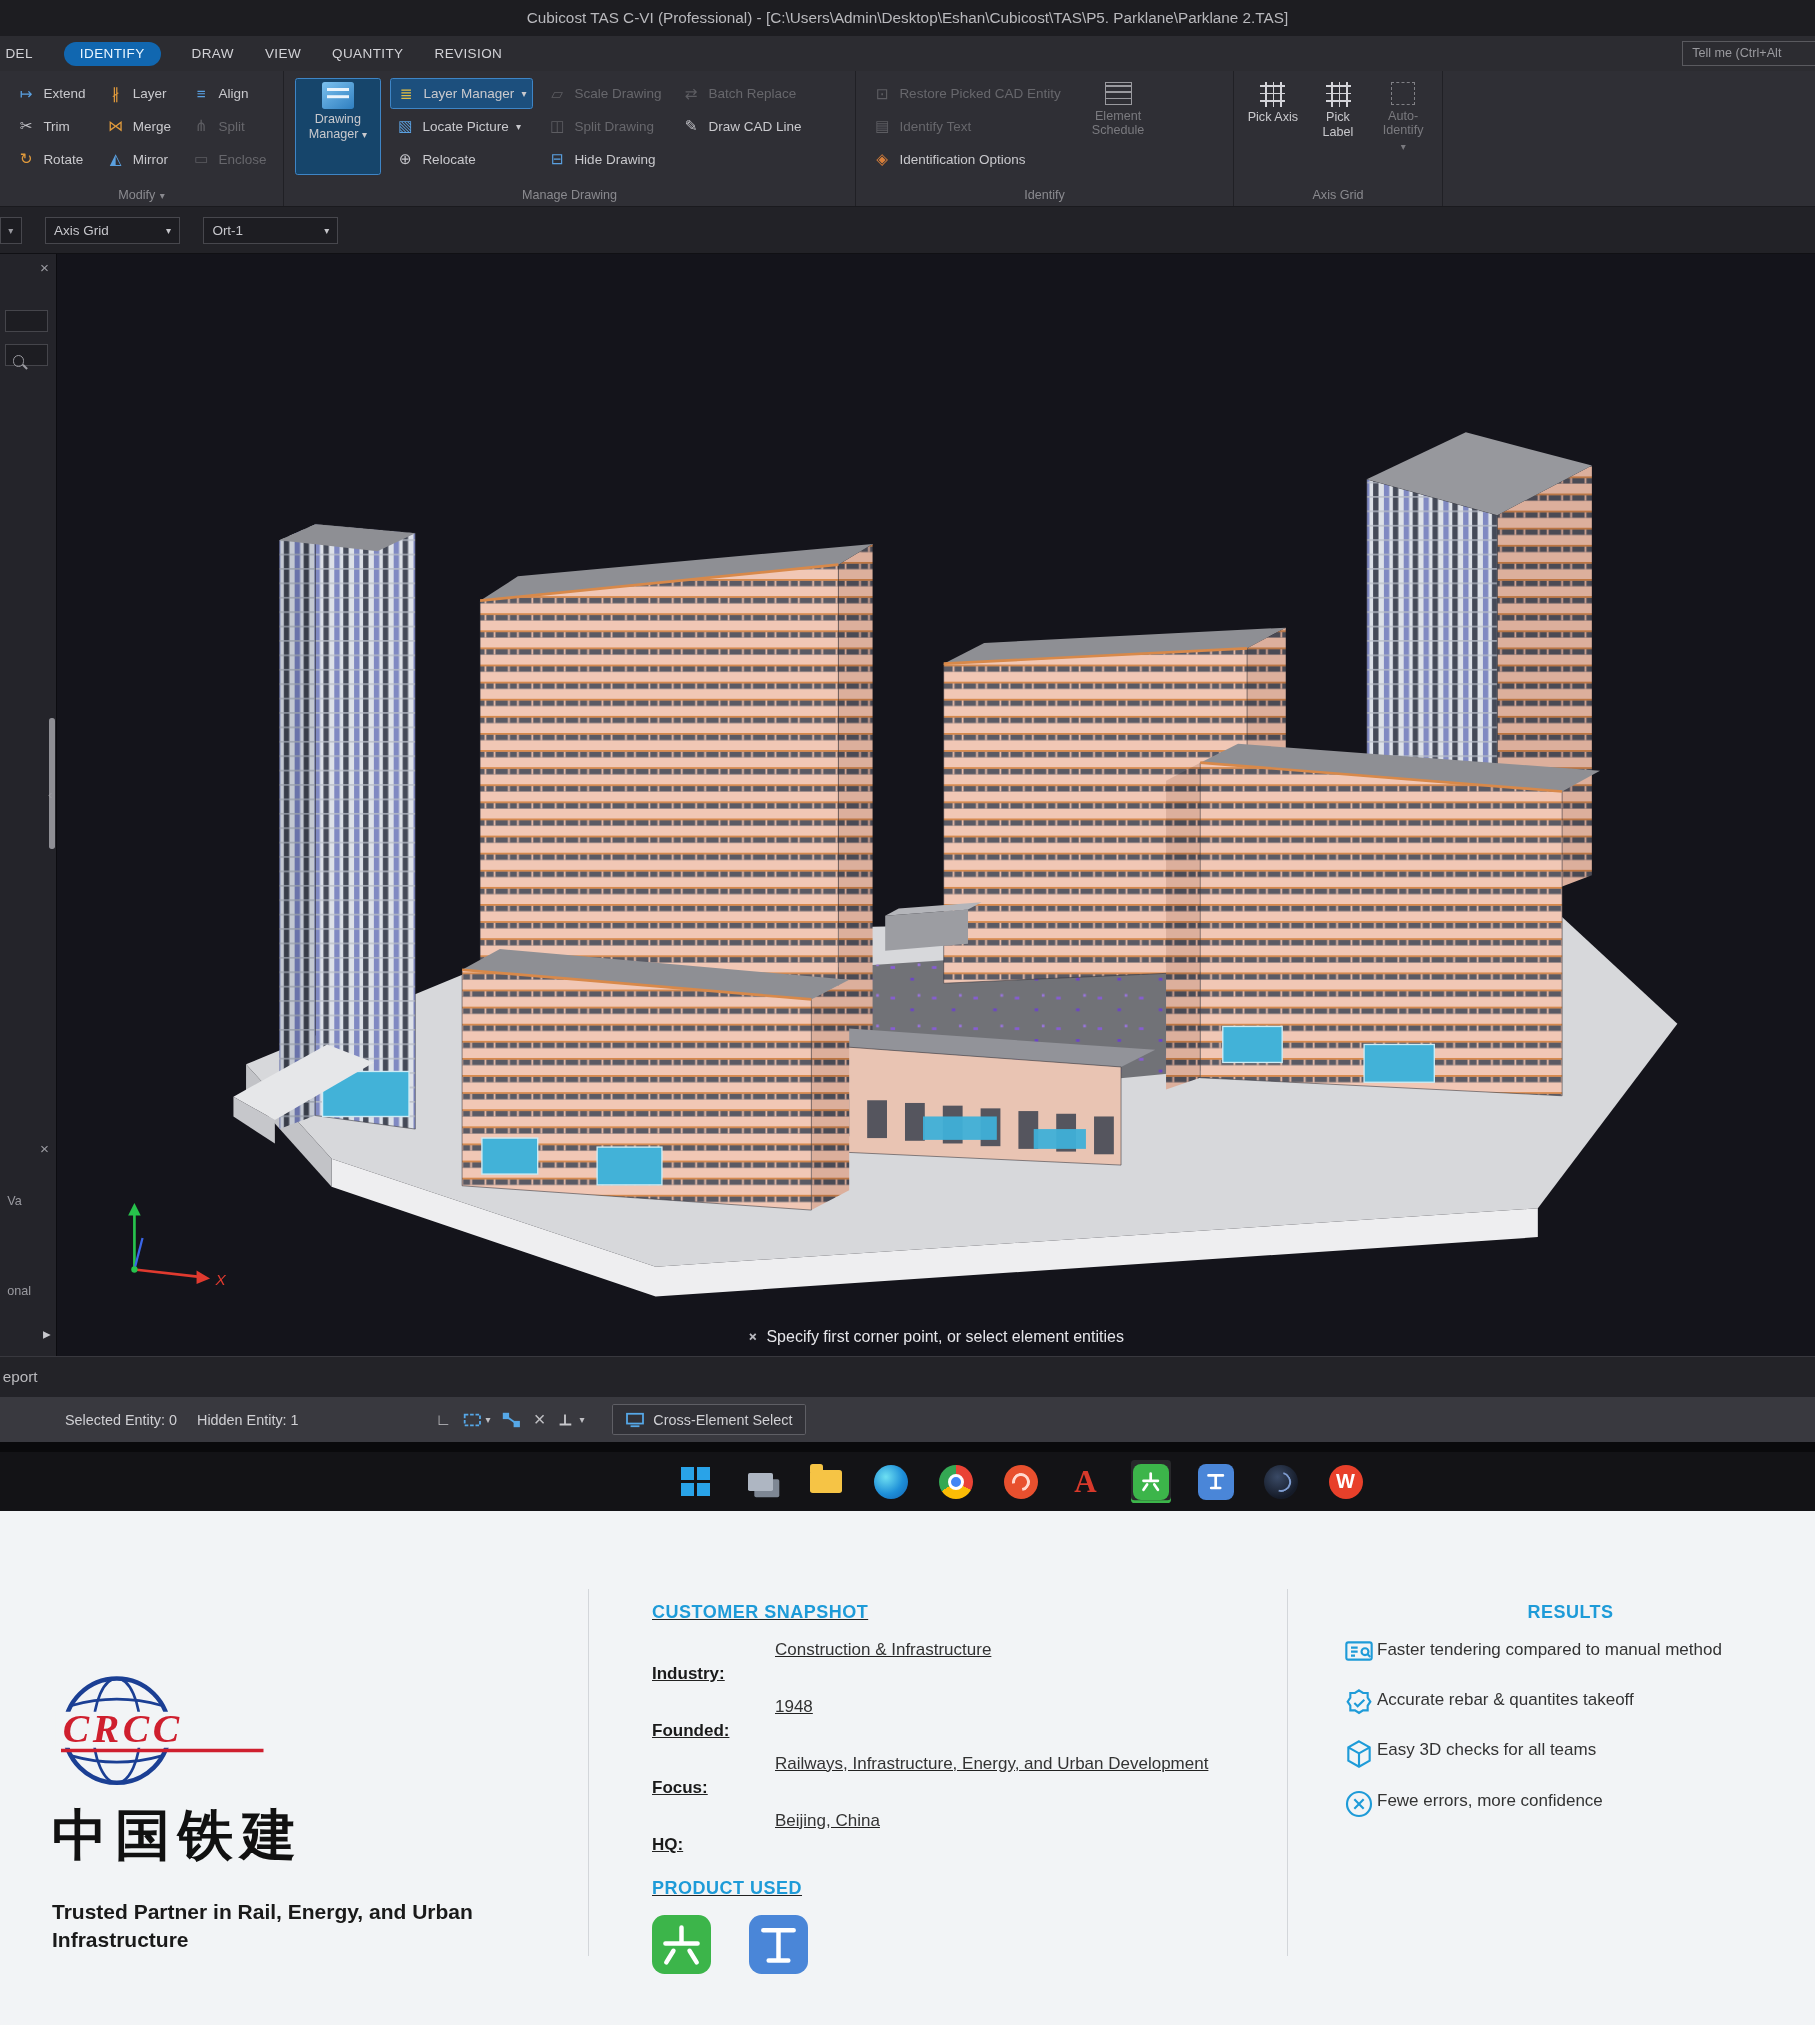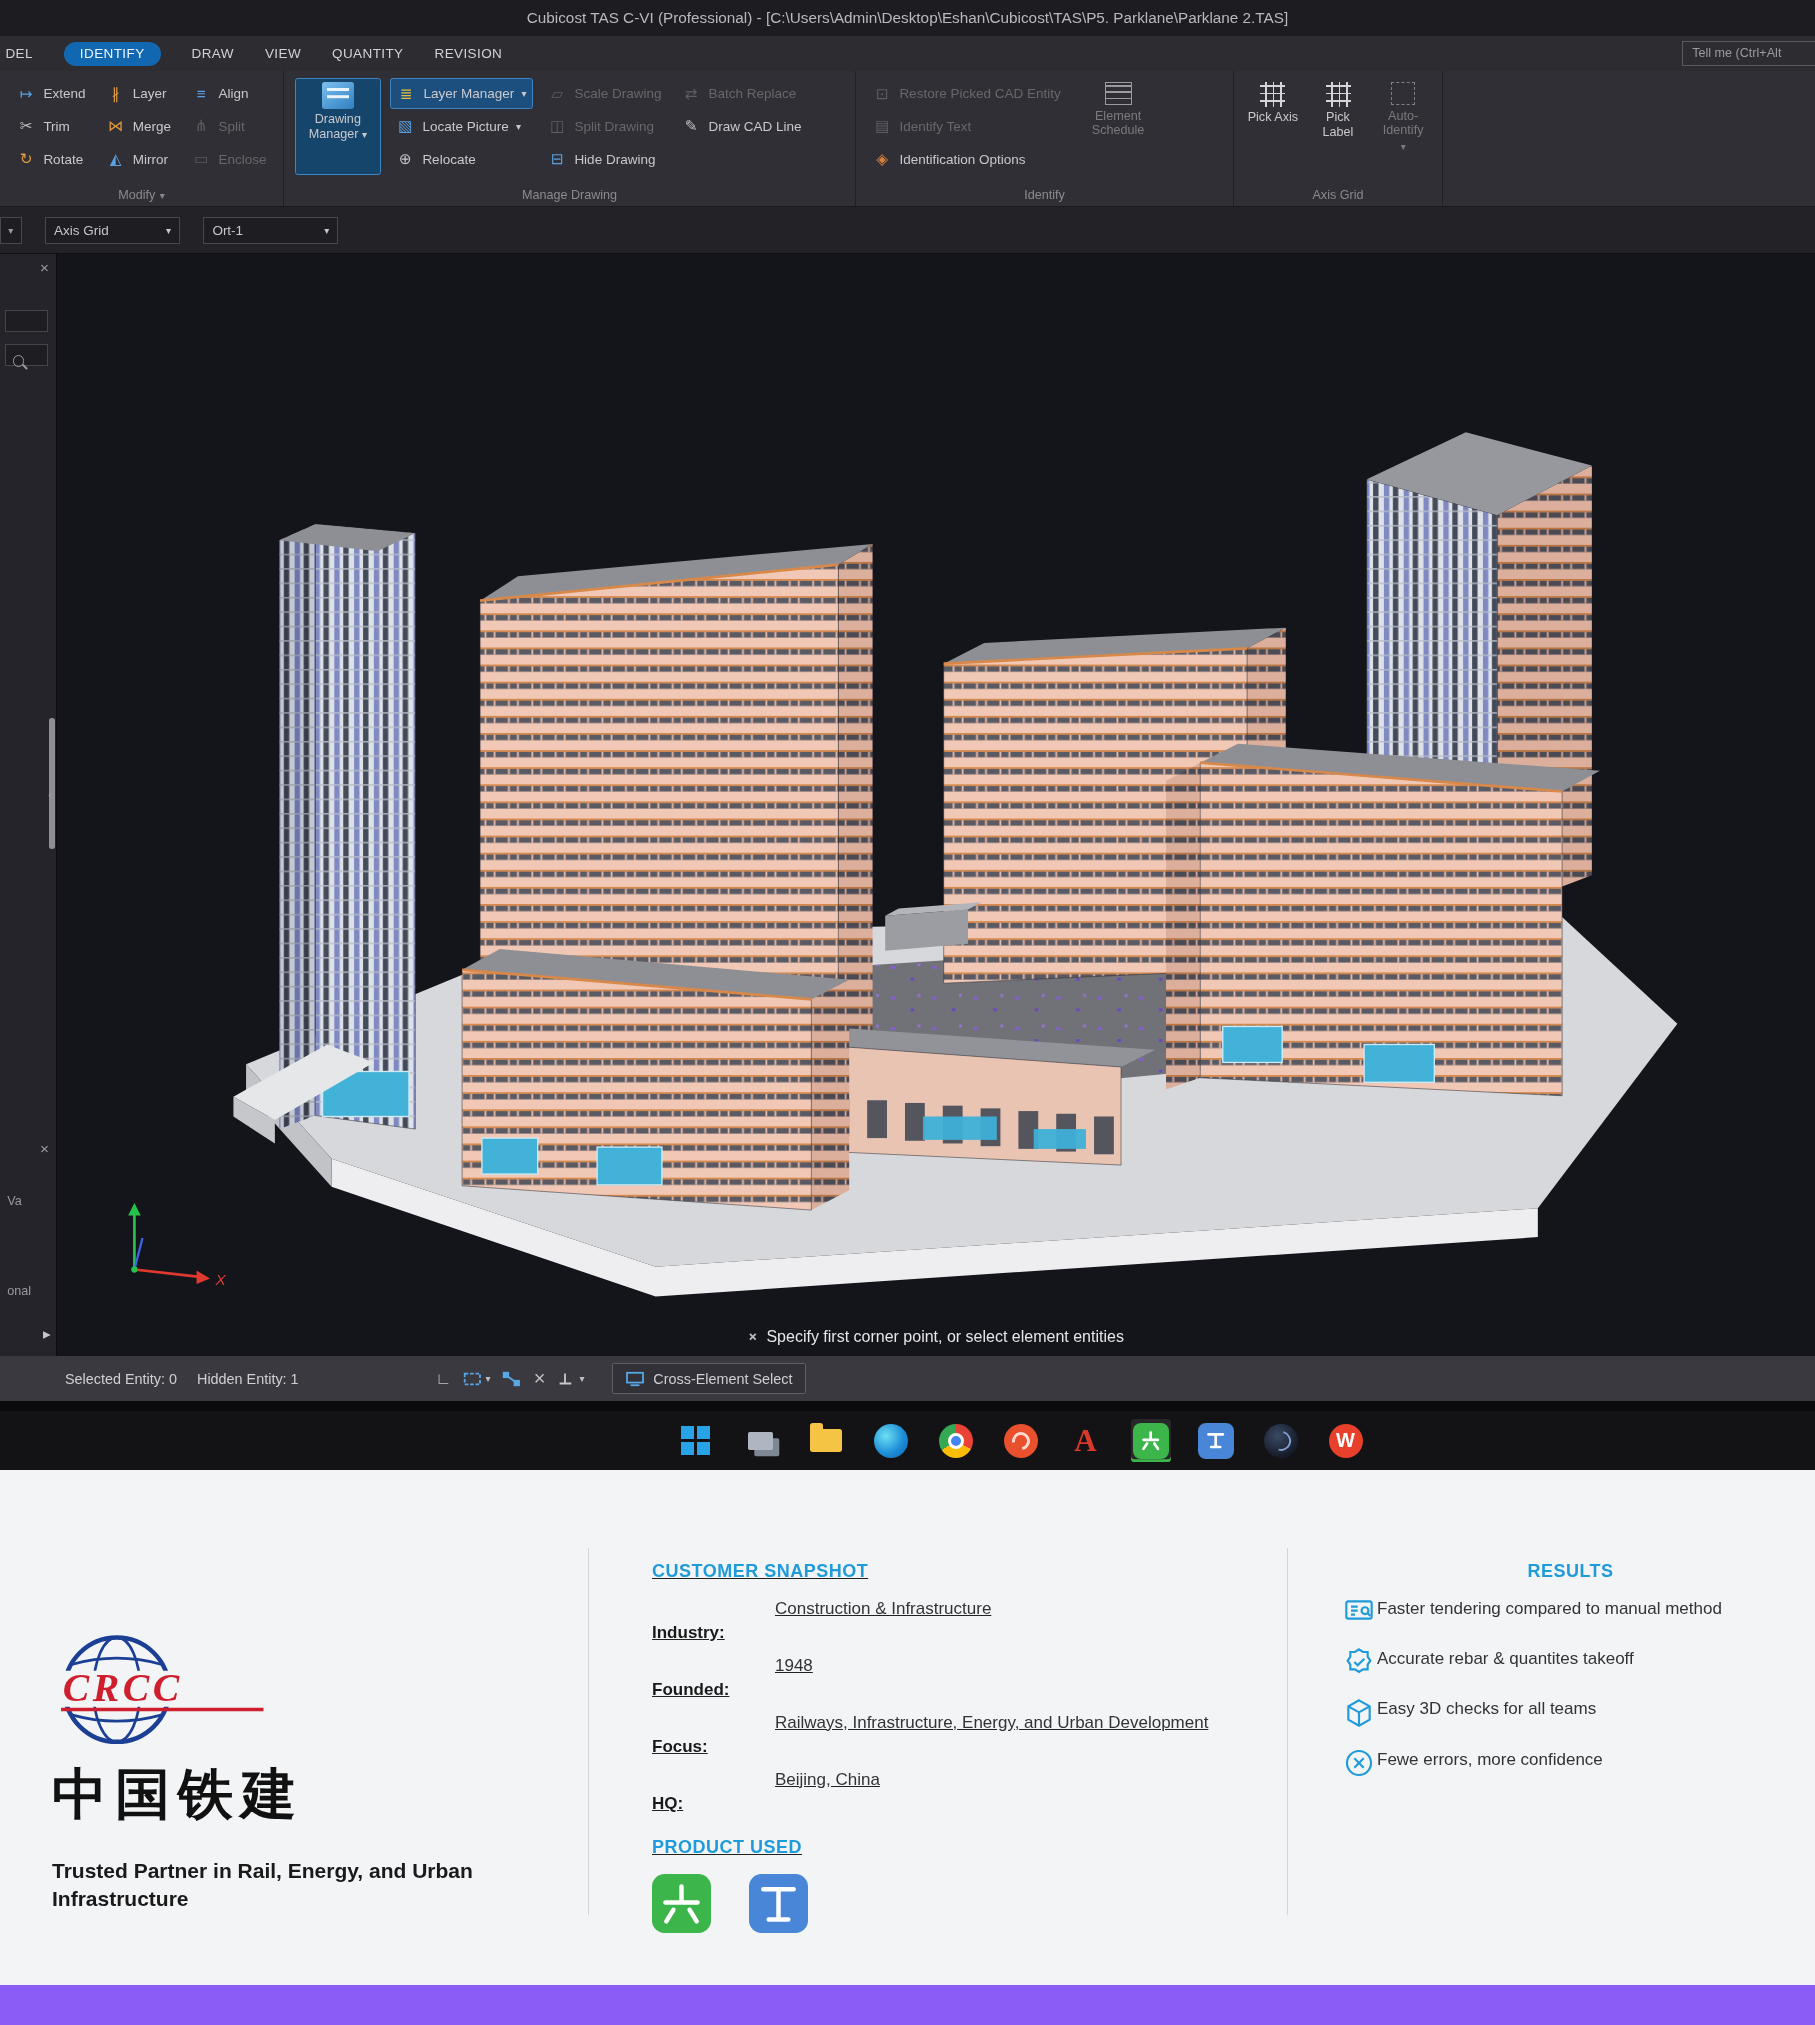--- a/index.html
+++ b/index.html
@@ -1,17 +1,17 @@
 <!DOCTYPE html>
 <html style="font-size:14.4px"><head>
 <meta charset="utf-8">
 <style>
   * { margin:0; padding:0; box-sizing:border-box; }
   body { background:#000; font-family:"Liberation Sans", sans-serif; }
-  .screen { position:relative; width:1815px; height:2025px; background:#8b5cf6; overflow:hidden; }
+  .screen { position:relative; width:1815px; height:2025px; background:#f97316; overflow:hidden; }
 
   
   .titlebar { height:36px; background:#1d1d21; display:flex; align-items:center; justify-content:center;
               color:#b9b9bd; font-size:15.3px; }
 
   
   .menubar { height:35px; background:#2c2c31; display:flex; align-items:center; position:relative; }
   .tabs { display:flex; align-items:center; gap:31px; padding-left:5.4px; }
   .tab { color:#d2d2d6; font-size:13.5px; letter-spacing:0.4px; cursor:default; white-space:nowrap; }
   .tab.active { background:#1167b0; color:#eaf6ff; padding:4.5px 16px; border-radius:12.6px; }
@@ -452,20 +452,23 @@
         <circle cx="86" cy="1128" r="3.5" fill="#27c24c"></circle>
       </g>
     </svg>
 
     <div class="hint">
       <span class="hint-ic">+</span>
       <span>Specify first corner point, or select element entities</span>
     </div>
   </div>
 
+  <div class="report-row">
+    <span>eport</span>
+  </div>
 
   <div class="entity-row">
     <span>Selected Entity: 0</span>
     <span>Hidden Entity: 1</span>
     <div class="erow-ics">
       <span class="eic">∟</span>
       <span class="eic">
         <svg width="21.6" height="18" viewBox="0 0 24 20">
             <rect x="3" y="4" width="17" height="12" fill="none" stroke="#56a8e8" stroke-width="2" stroke-dasharray="4 2"></rect>
           </svg>

